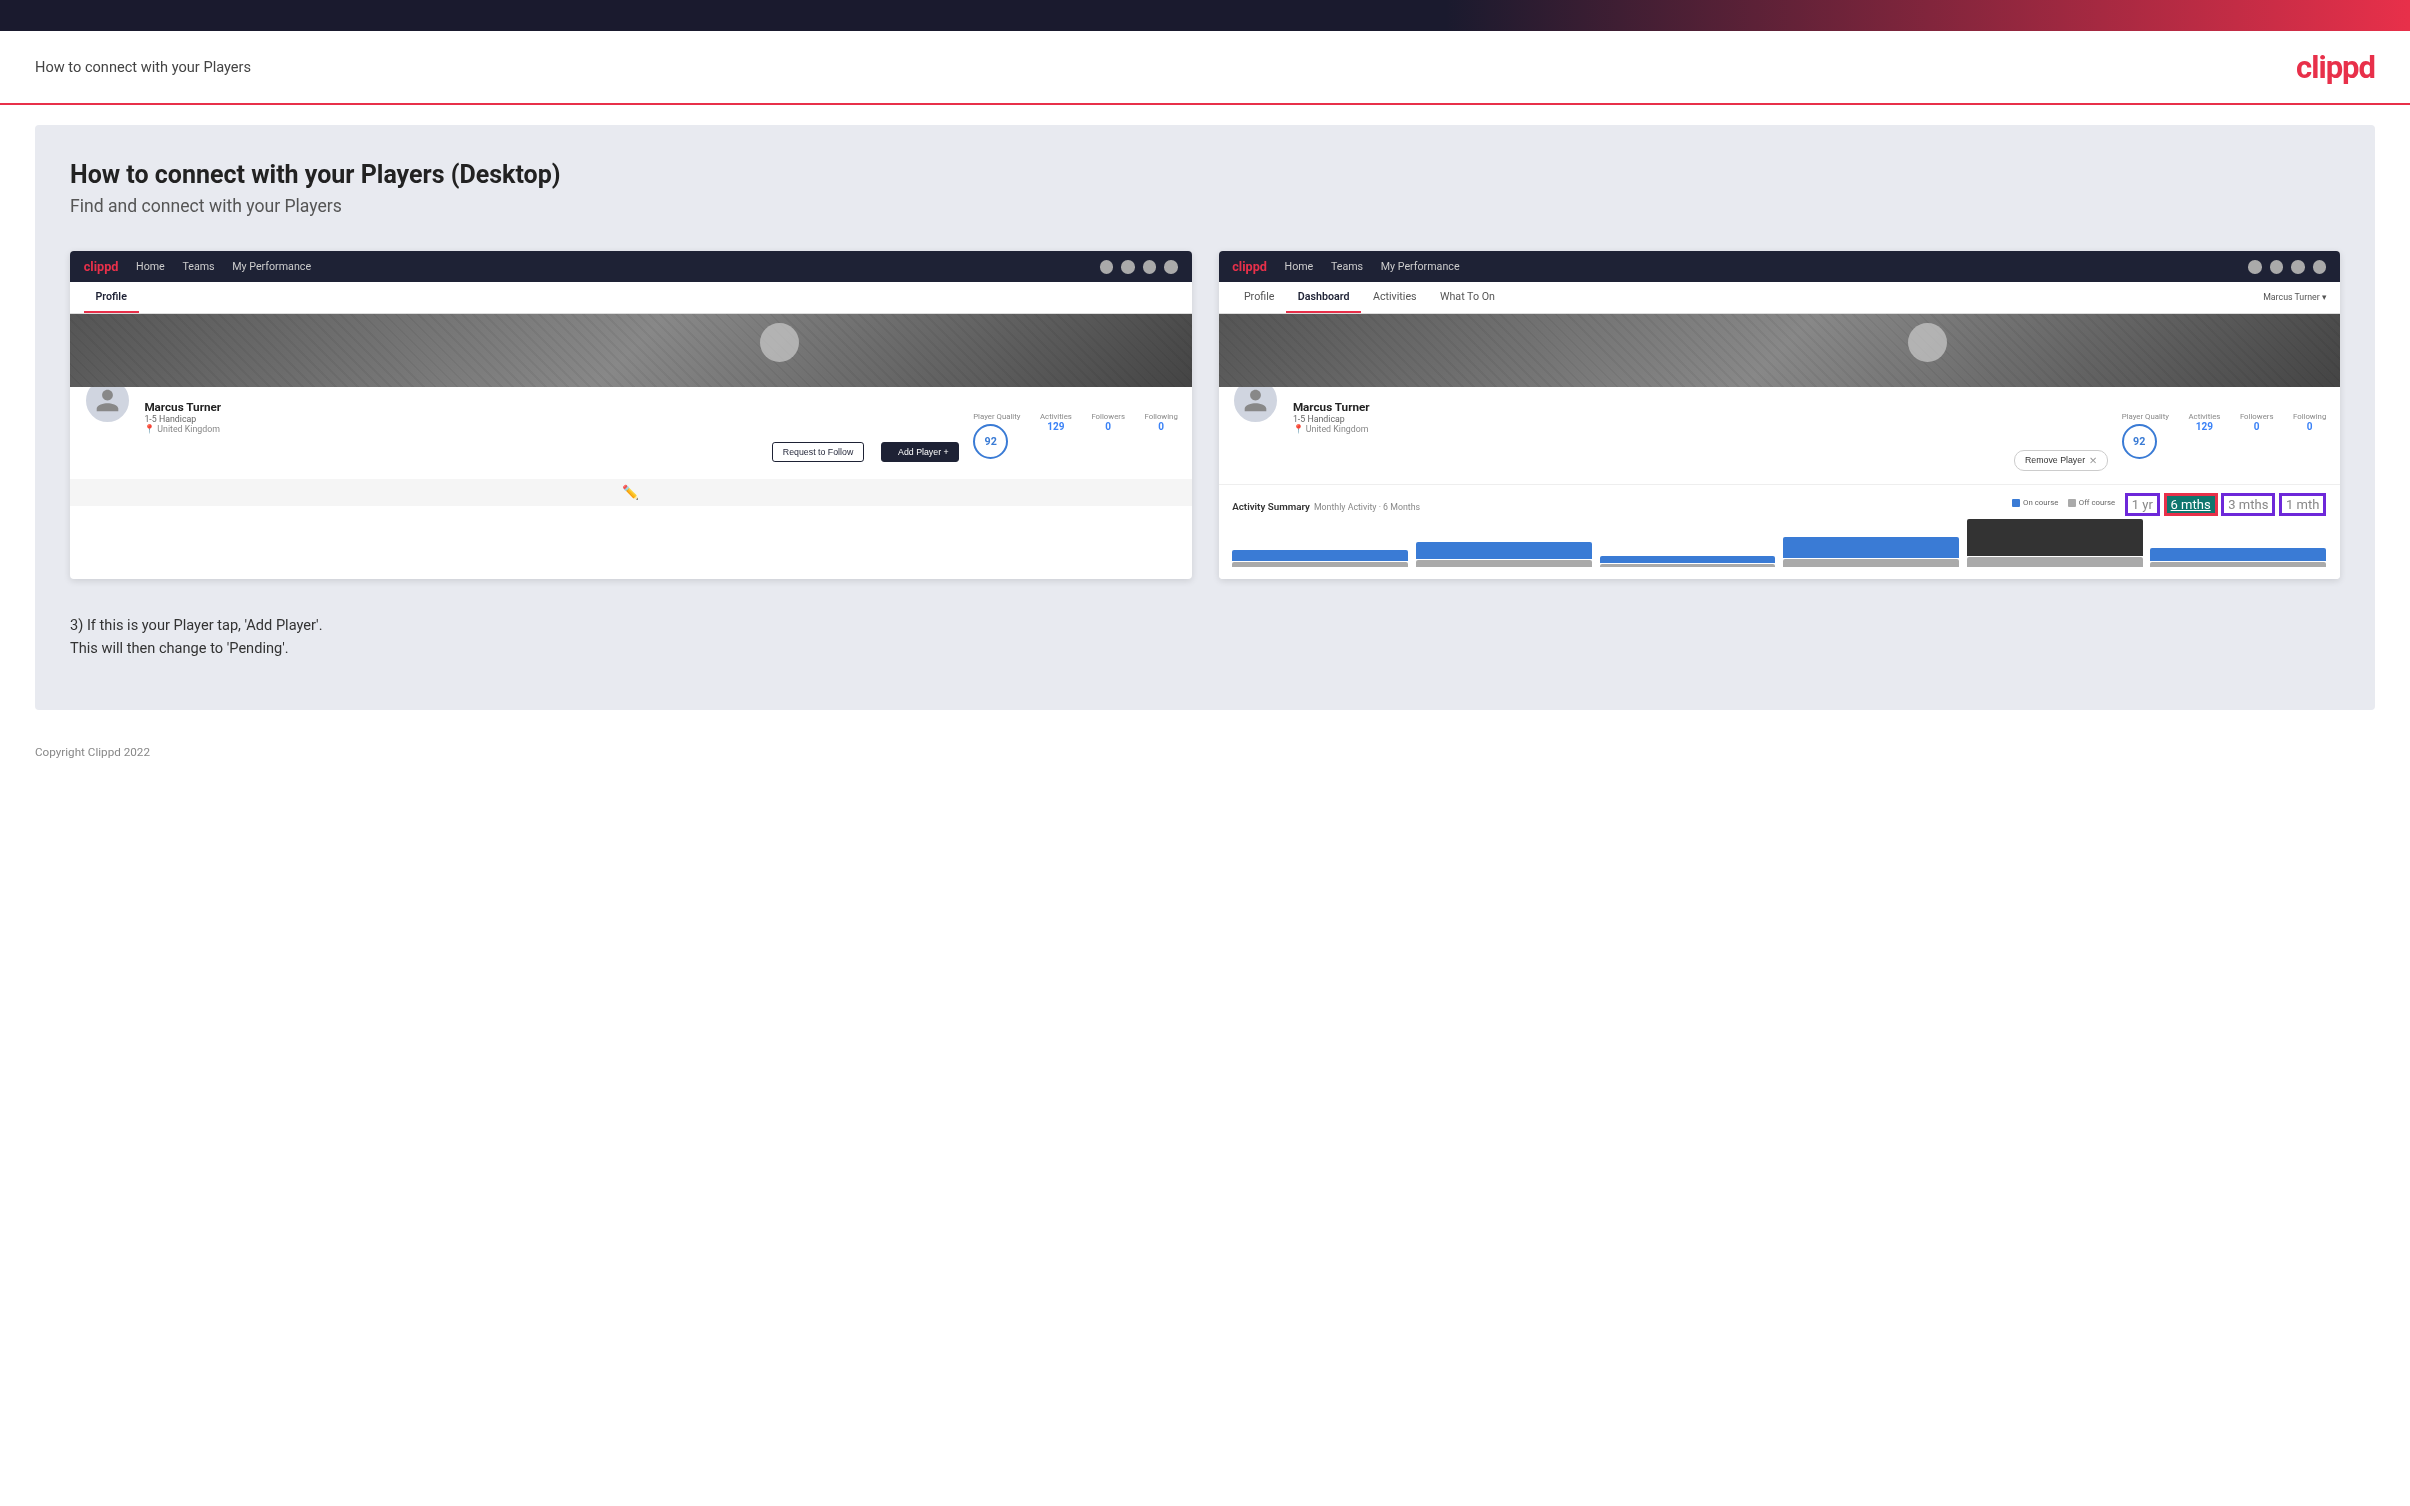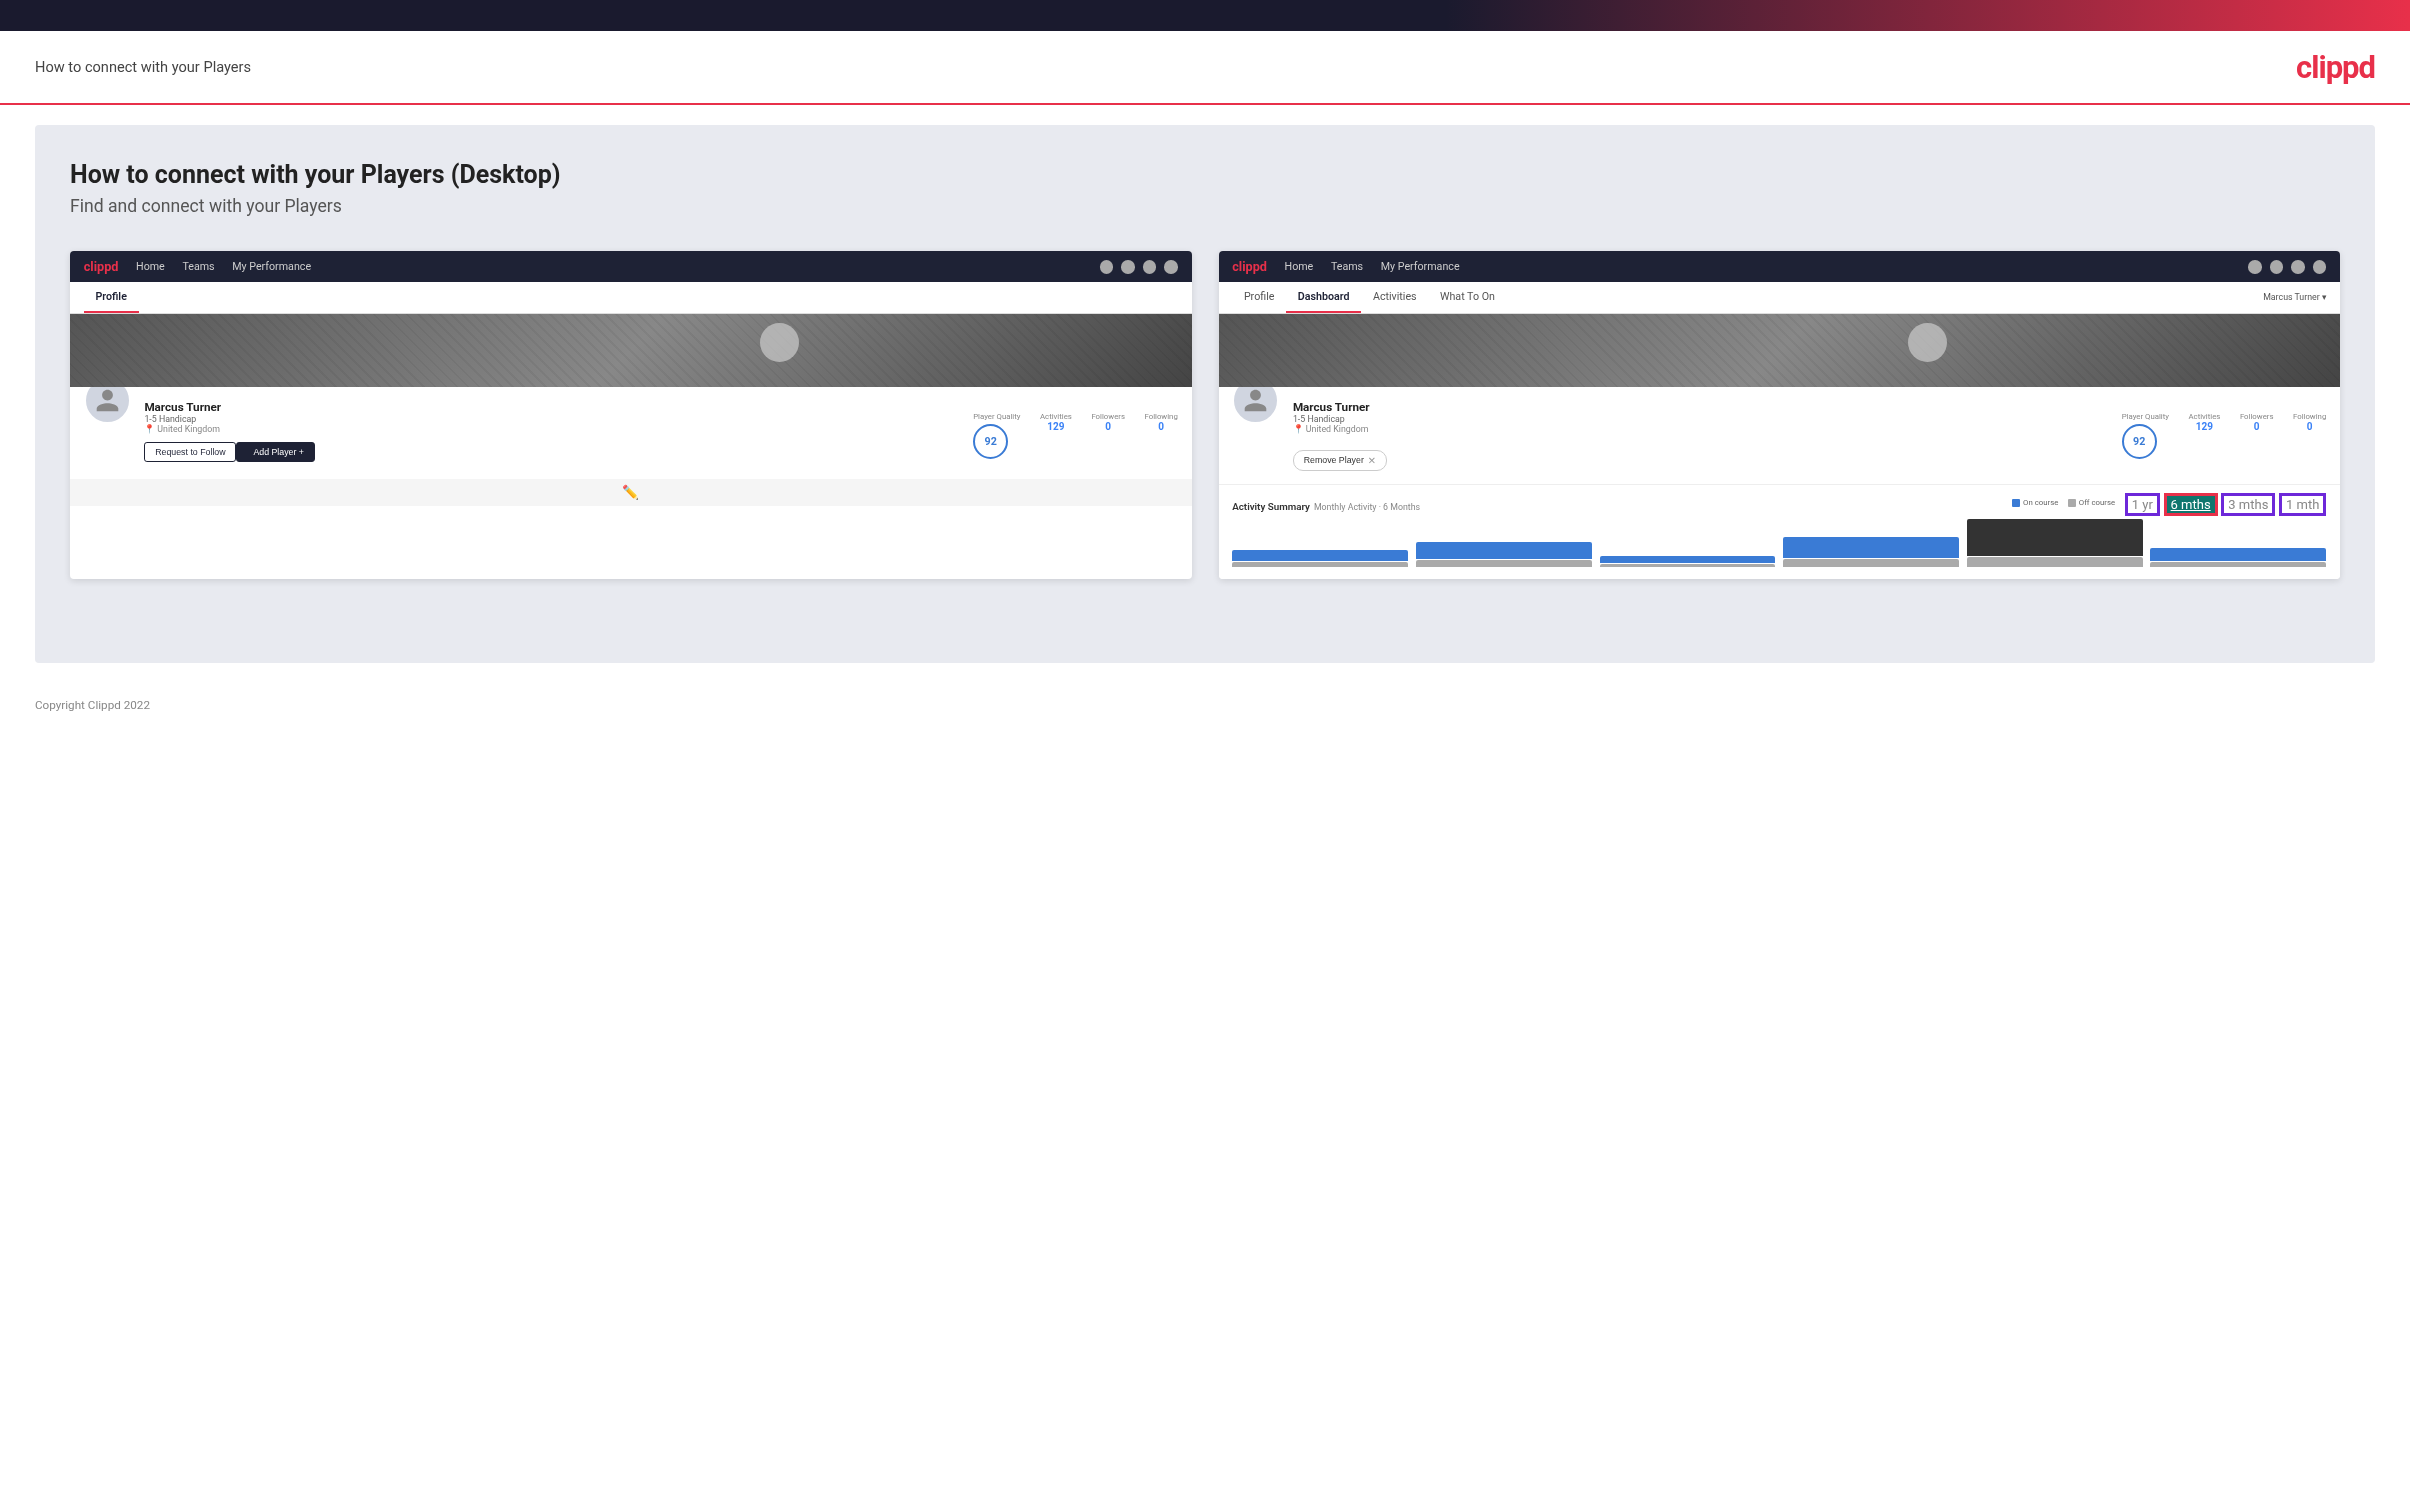--- a/index.html
+++ b/index.html
@@ -187,22 +187,23 @@
     }
     .mock-location {
       font-size: 8.8px;
       color: #888;
       display: flex;
       align-items: center;
       gap: 2px;
     }
     .mock-buttons {
       display: flex;
-      gap: 0;
+      gap: 17px;
       margin-top: 7.8px;
+      justify-content: flex-end;
     }
     .mock-btn {
       font-size: 8.8px;
       padding: 3.9px 9.8px;
       border-radius: 2.9px;
       border: 1px solid #1e2235;
       background: #fff;
       color: #1e2235;
     }
     .mock-btn.primary {
@@ -579,19 +580,22 @@
           <div style="display:flex; flex-direction:column; align-items:center; gap:1px; flex:1;">
             <div style="width:100%; height:13.7px; background:#3a7bd5; border-radius:2px 2px 0 0;"></div>
             <div style="width:100%; height:4.9px; background:#aaa; border-radius:2px 2px 0 0;"></div>
           </div>
         </div>
       </div>
     </div>
   </div>
 
   <div class="captions-row">
+    <div class="caption">
+      <span>3) If this is your Player tap, 'Add Player'.<br>This will then change to 'Pending'.</span>
+    </div>
   </div>
 </div>
 
 <div class="footer">
   <span>Copyright Clippd 2022</span>
 </div>
 
 
 </body></html>

